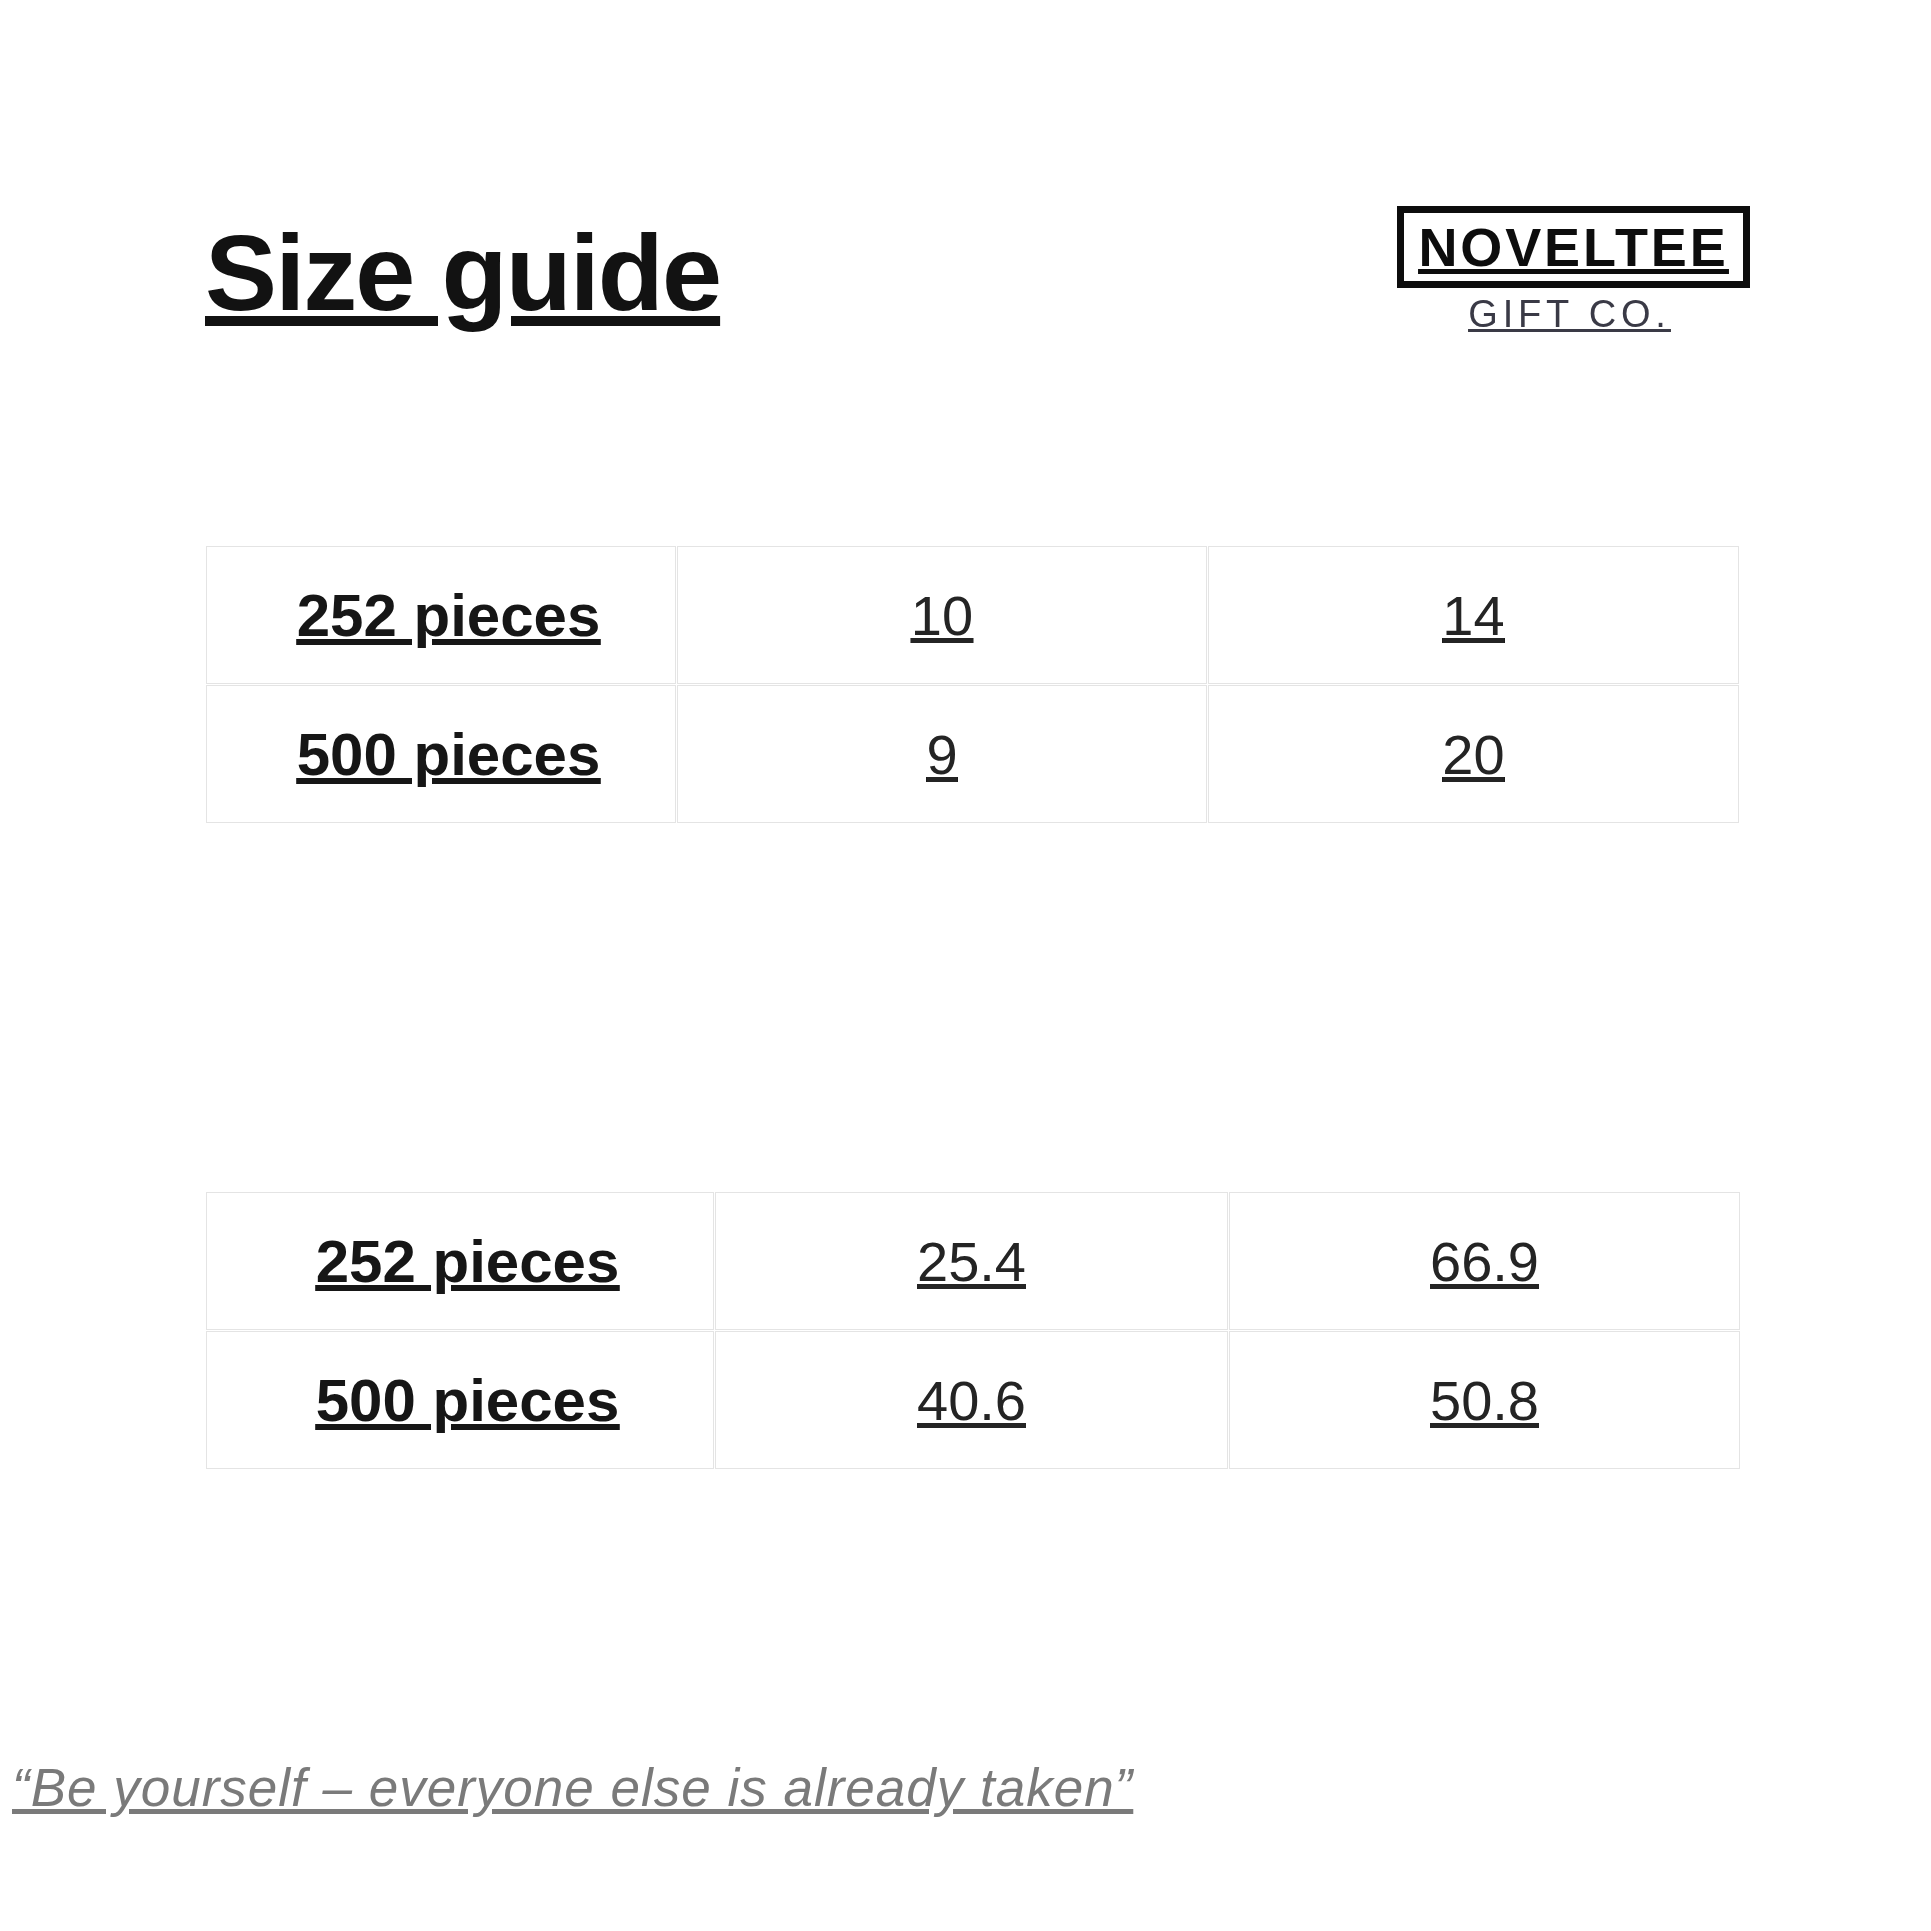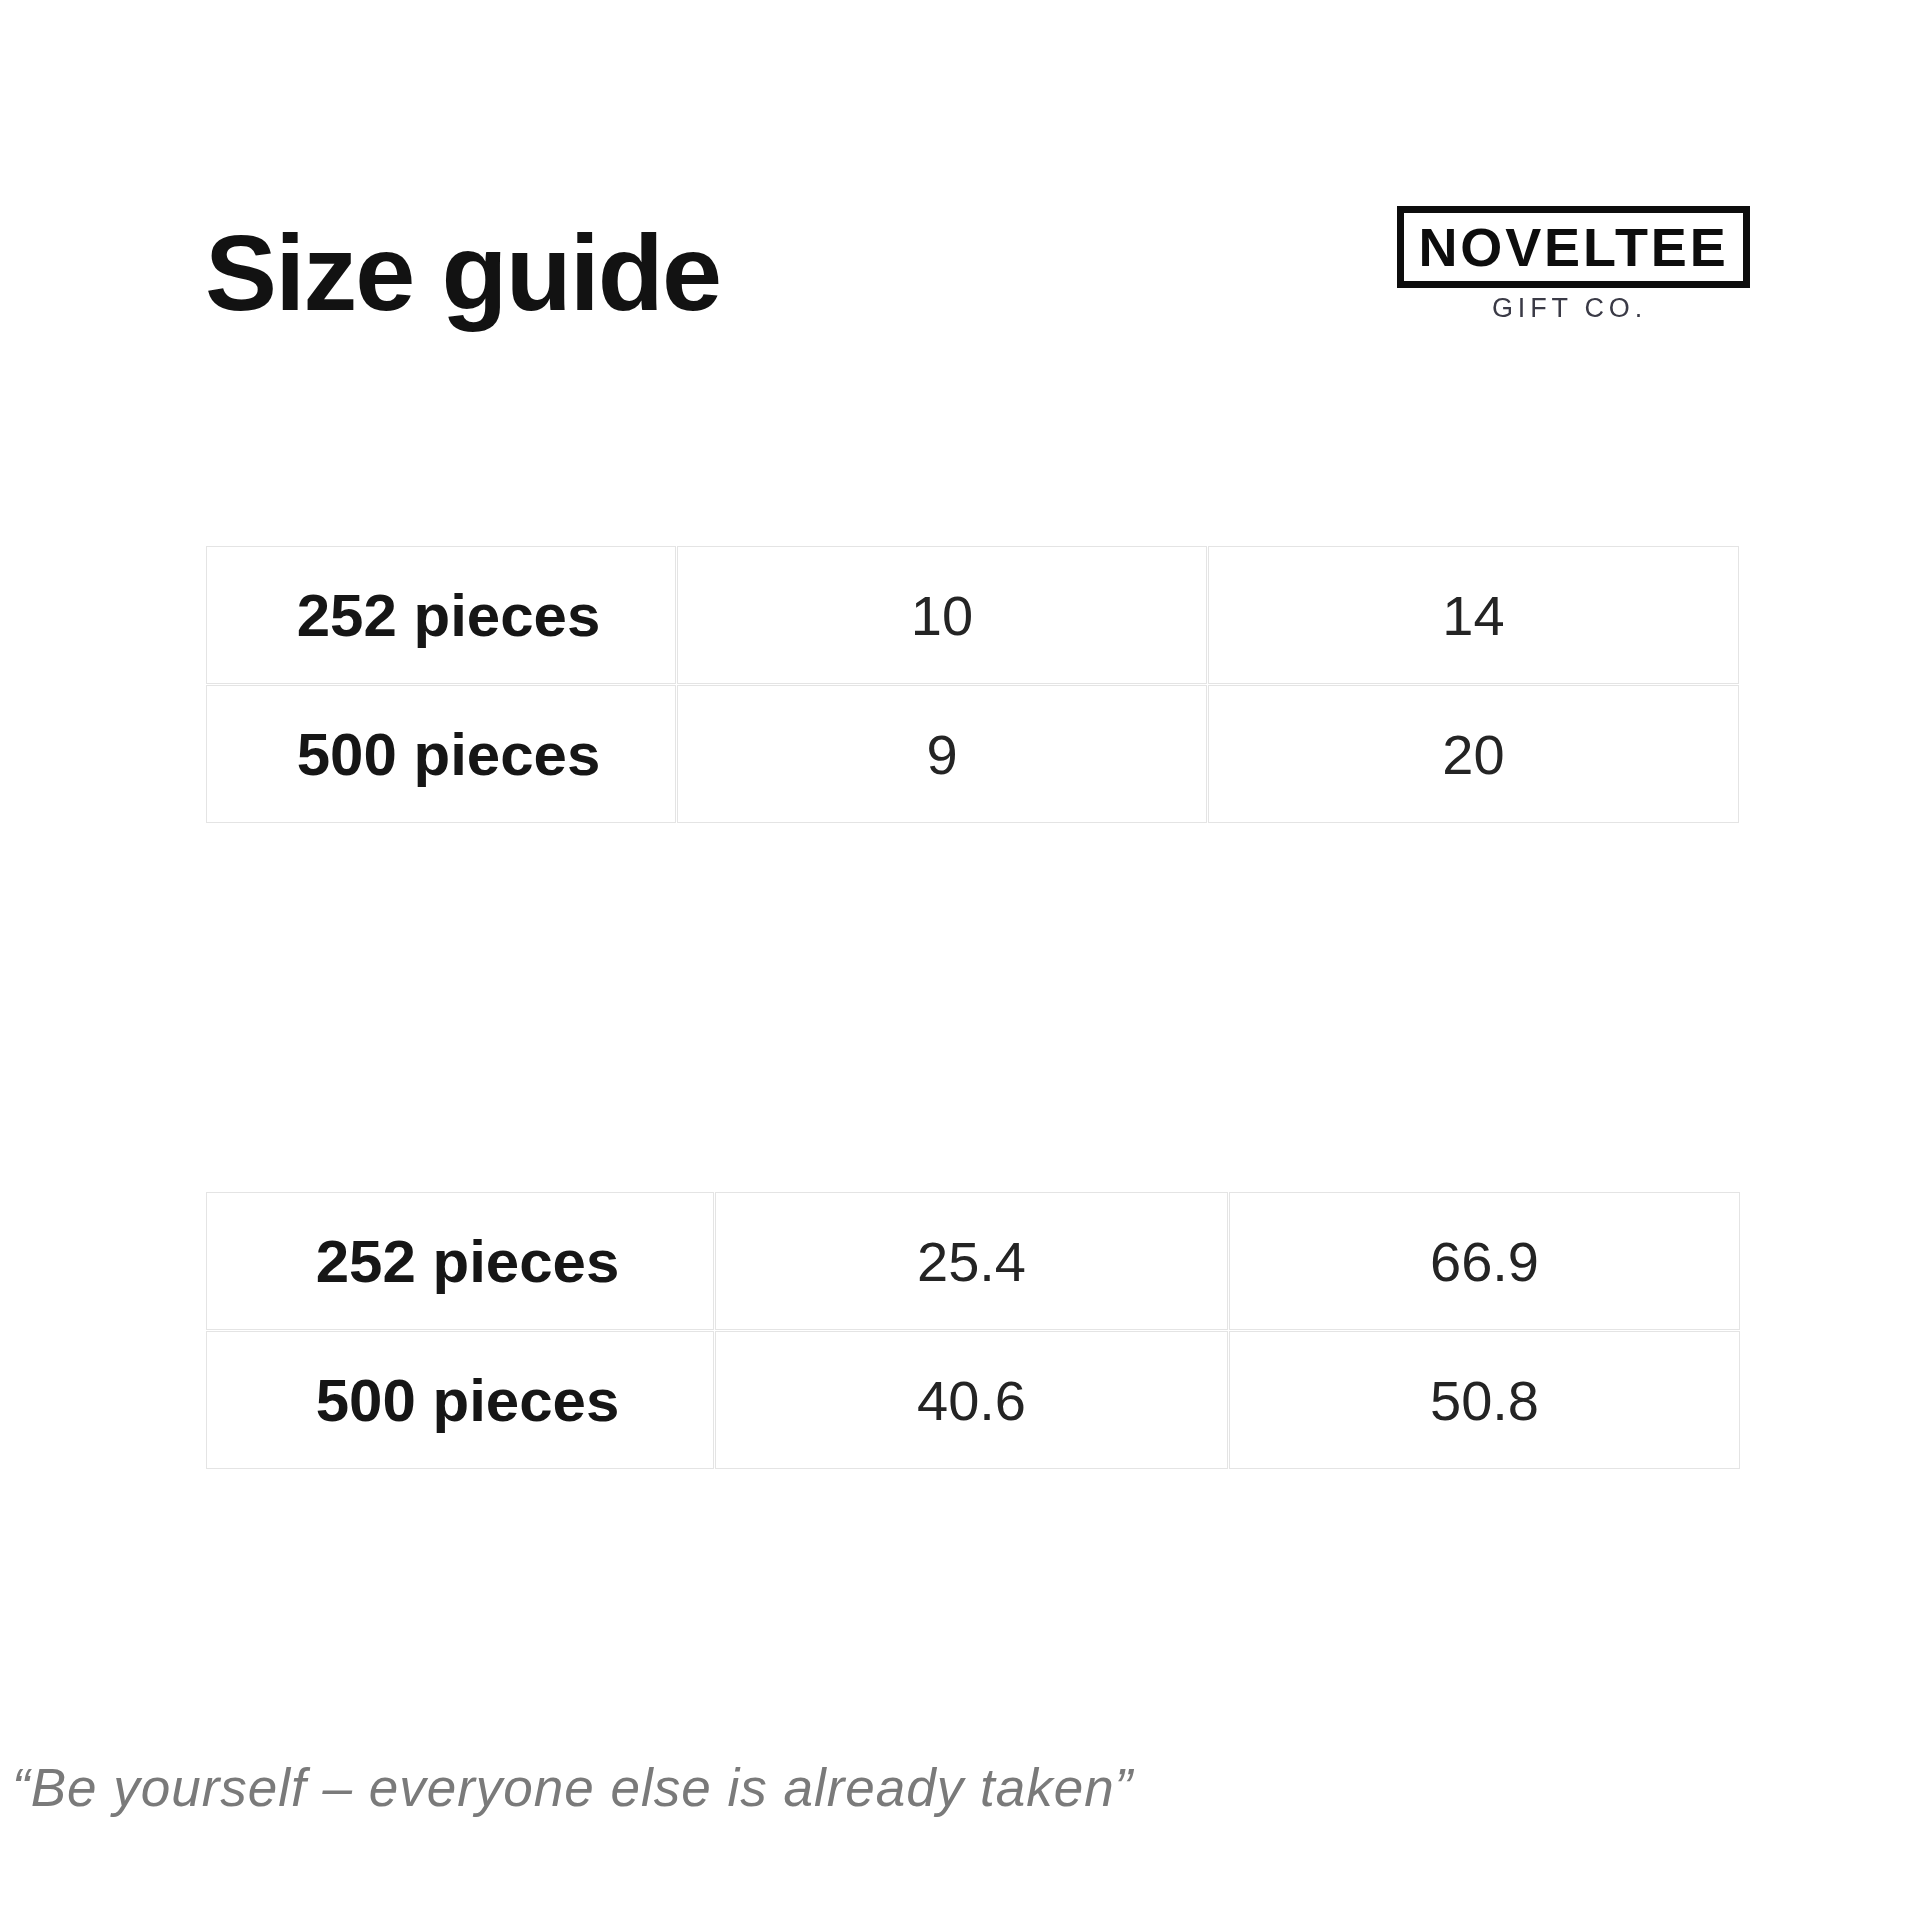--- a/index.html
+++ b/index.html
@@ -6,21 +6,21 @@
     --header-bg: #ebebeb;
     --table-border: #e4e4e4;
     --title-text: #121212;
     --label-text: #161616;
     --value-text: #242424;
     --quote-text: #7a7a7a;
     --logo-text: #0d0d0d;
     --logo-subtitle-text: #3a3a46;
     --page-bg: #ffffff;
   }
-  * { margin: 4px; padding: 0; box-sizing: border-box; }
+  * { margin: 4px; padding: 0; box-sizing: border-box; text-decoration: underline; }
   html, body { width: 1931px; height: 1931px; }
   body {
     position: relative;
     background: var(--page-bg, #fff);
     font-family: "Liberation Sans", "DejaVu Sans", sans-serif;
     overflow: hidden;
   }
 
   
   .page-title {
@@ -55,21 +55,21 @@
   .logo-brand {
     font-size: 54px;
     font-weight: bold;
     letter-spacing: 2.9px;
     color: var(--logo-text, #0d0d0d);
     line-height: 1;
     white-space: nowrap;
   }
   .logo-subtitle {
     margin-top: 6.8px;
-    font-size: 27px;
+    font-size: 38px;
     letter-spacing: 4.8px;
     color: var(--logo-subtitle-text, #3a3a46);
     line-height: 1;
     white-space: nowrap;
   }
 
   
   table.size-table {
     position: absolute;
     left: 193px;

